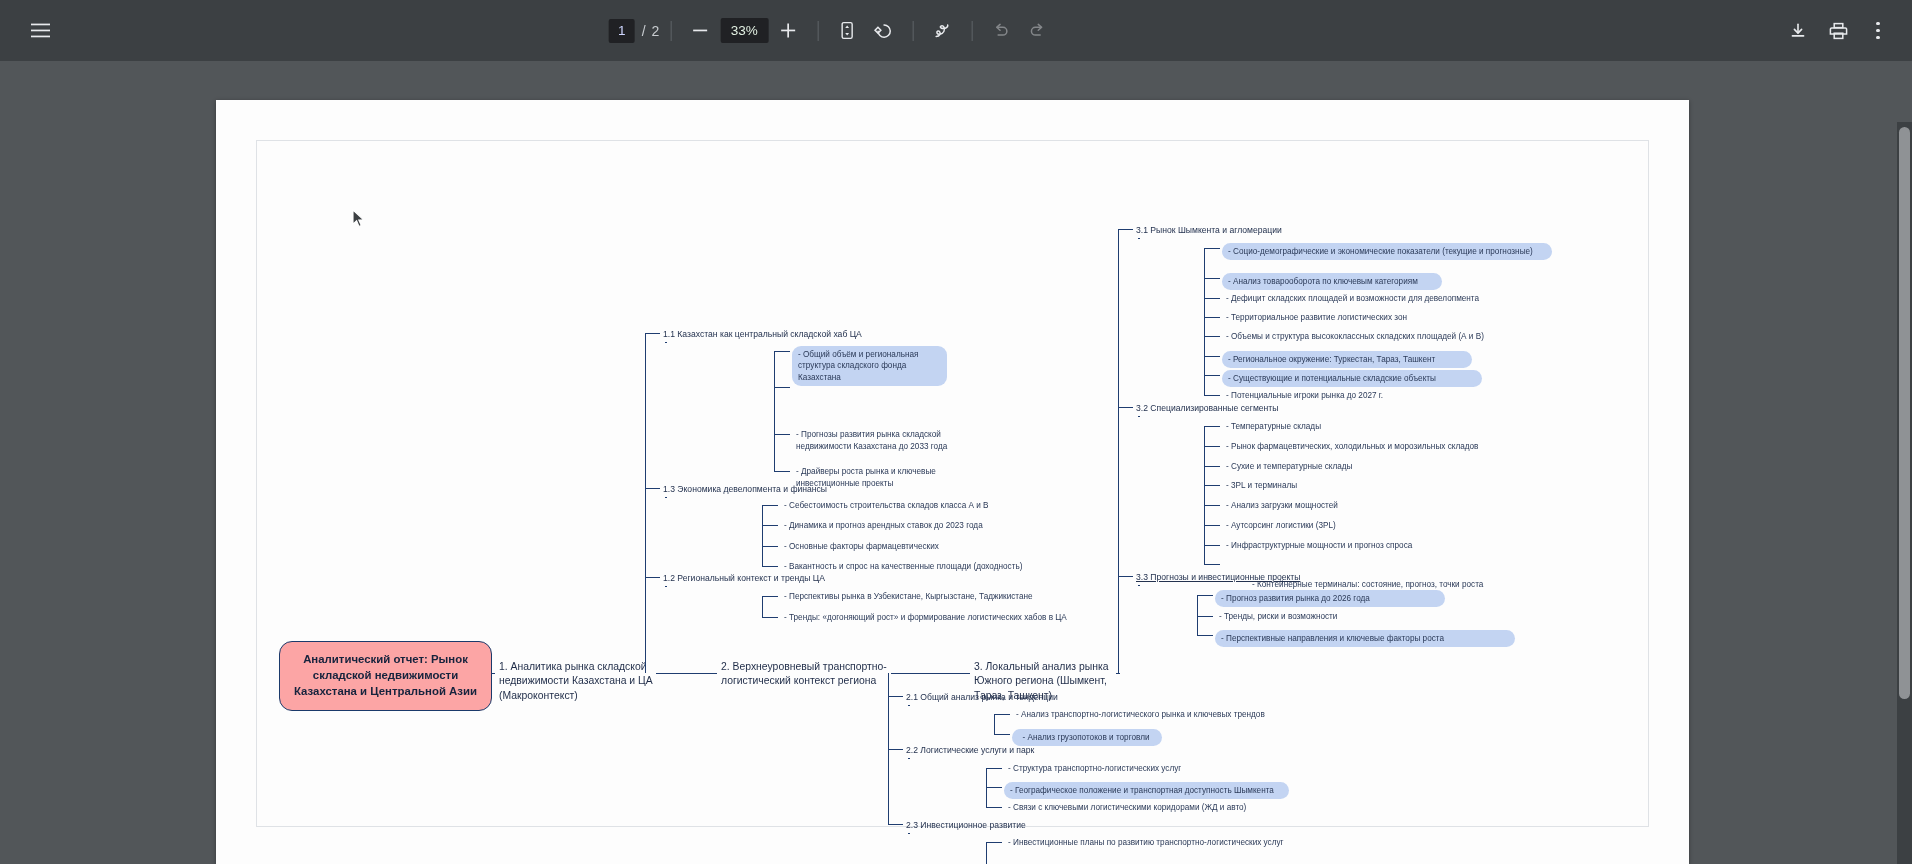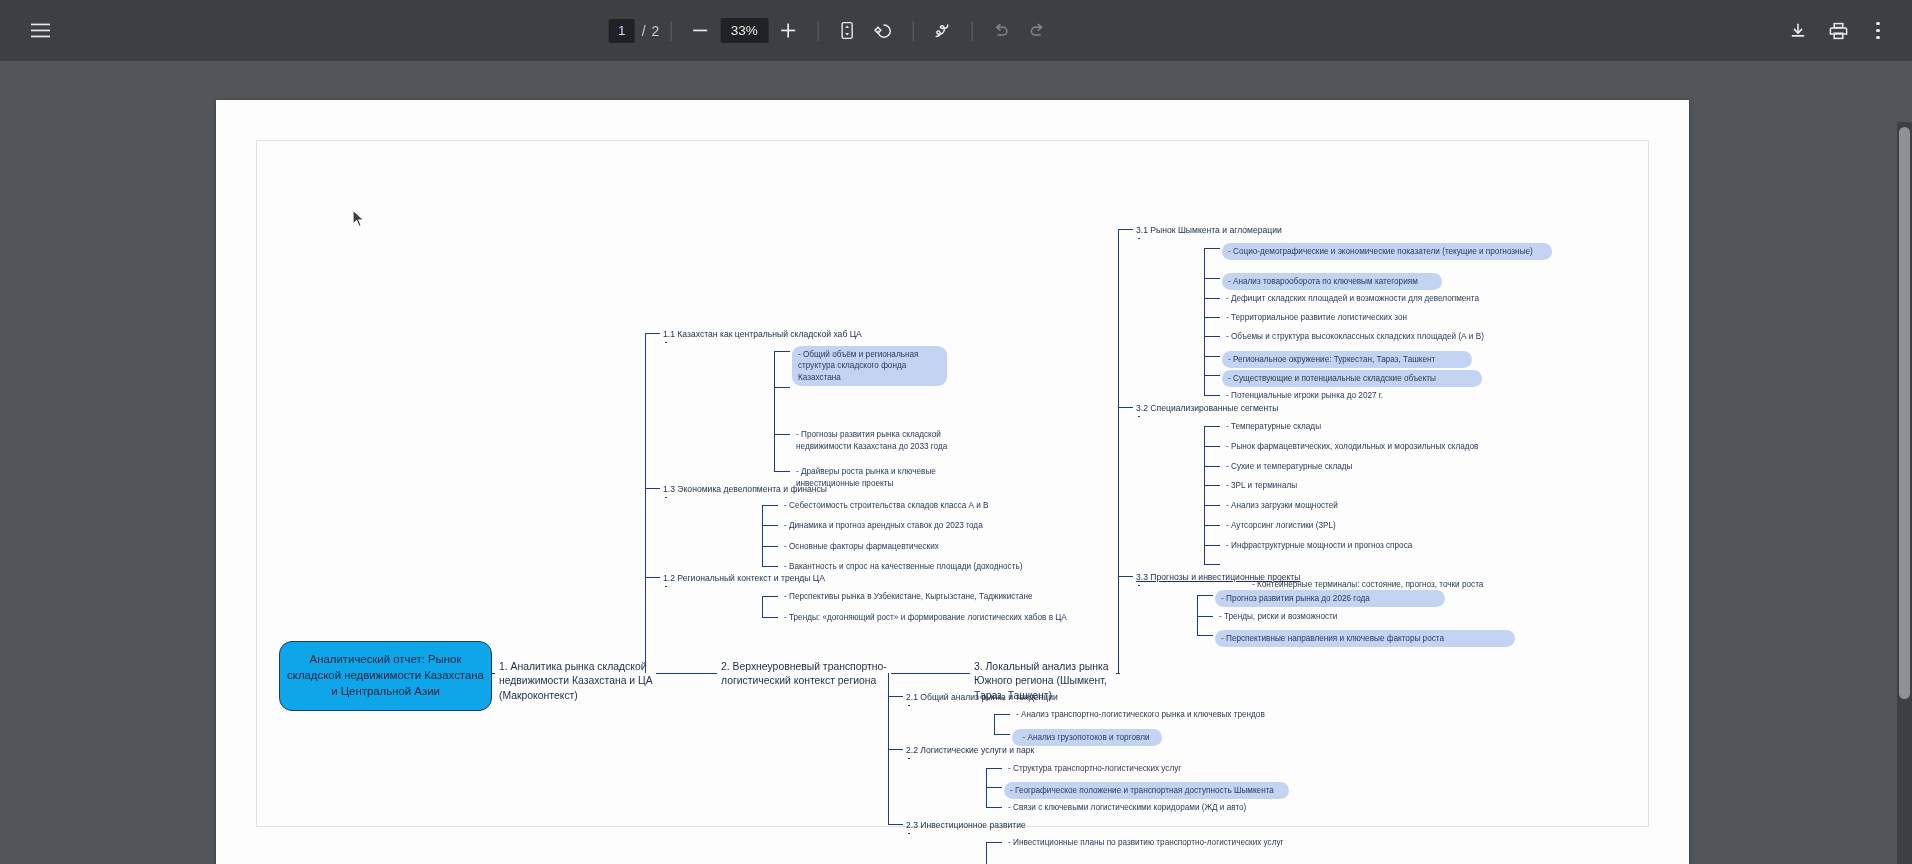--- a/index.html
+++ b/index.html
@@ -153,24 +153,24 @@
 
   
   #root-node {
     position: absolute;
     left: 63px;
     top: 541px;
     width: 213px;
     padding: 9px 6px 10px;
     border: 1.6px solid #1b3a6b;
     border-radius: 13px;
-    background: #0ea5e9;
+    background: #fca5a5;
     text-align: center;
     font-size: 11.4px;
-    font-weight: normal;
+    font-weight: bold;
     color: #16233d;
     line-height: 1.42;
   }
 
   
   .branch {
     font-size: 10.4px;
     color: #1e2b47;
     line-height: 1.38;
   }

